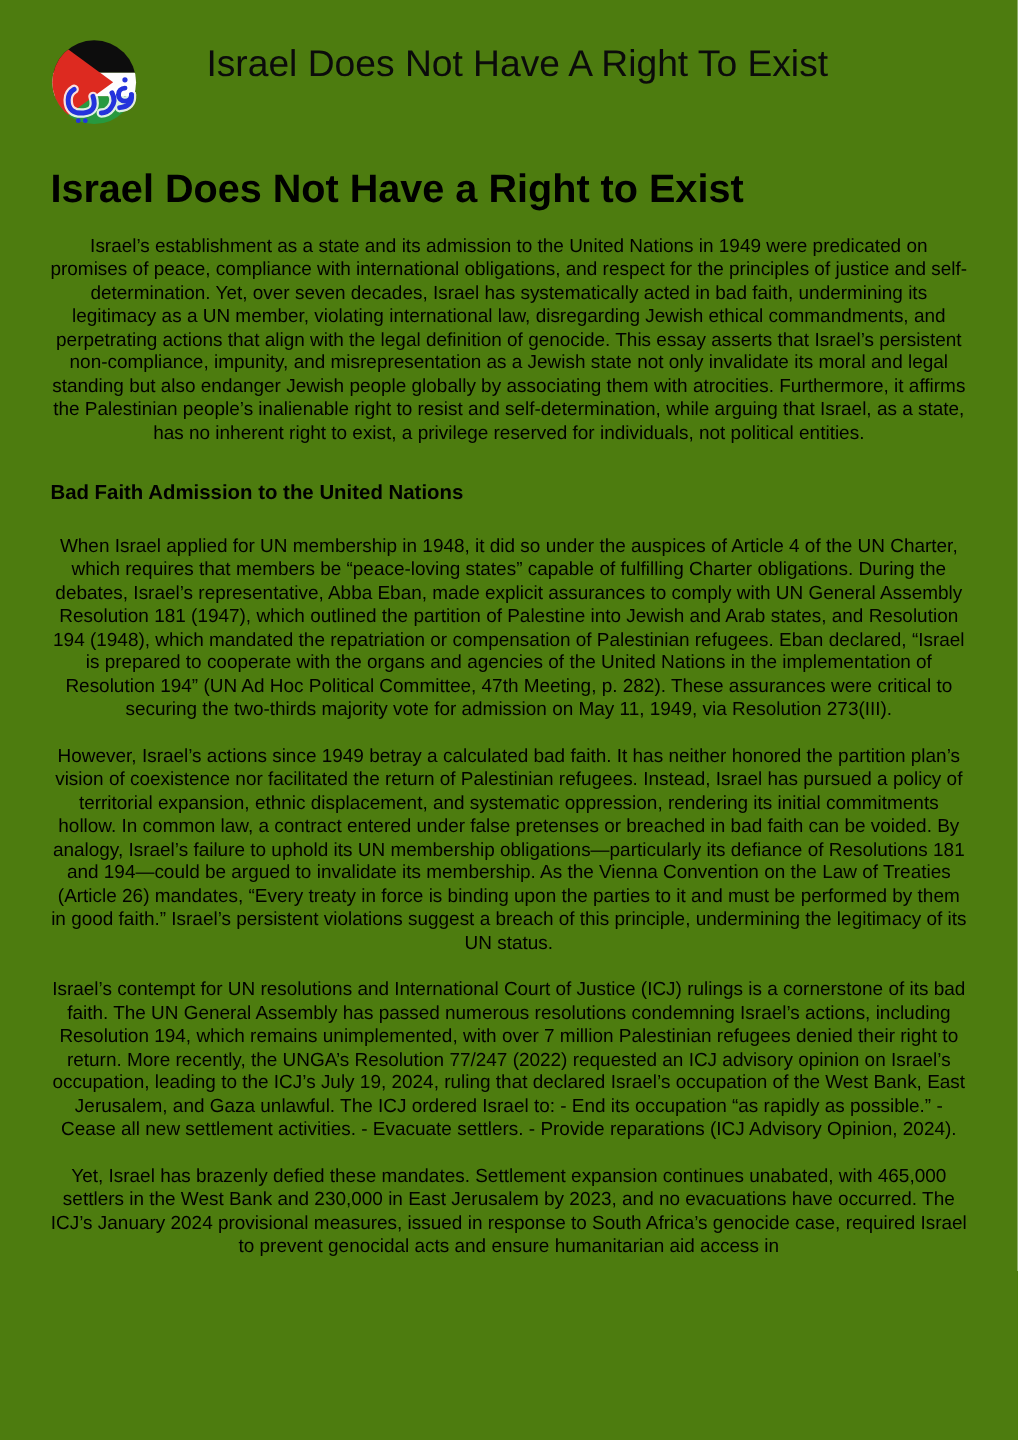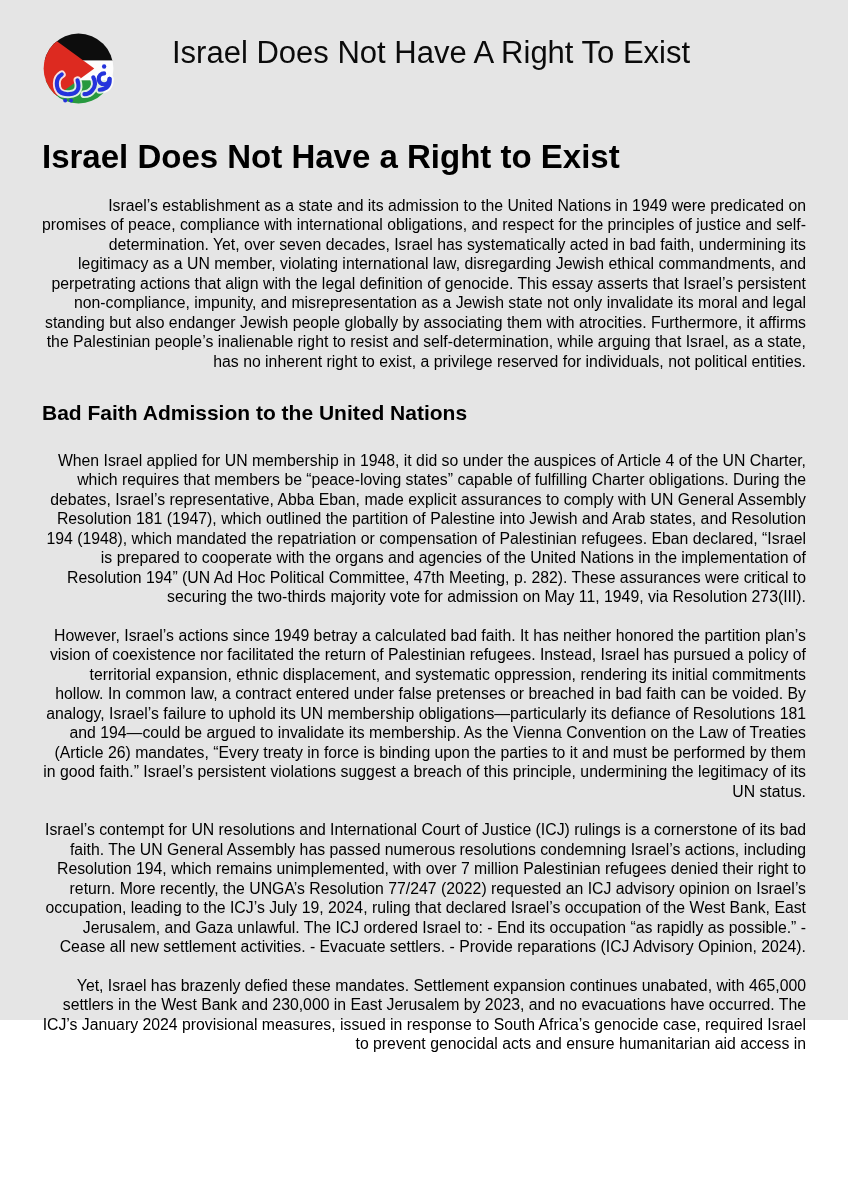--- a/index.html
+++ b/index.html
@@ -3,48 +3,48 @@
 <meta charset="utf-8">
 <style>
   html, body { margin: 0; padding: 0; }
   body {
     width: 848px; height: 1200px;
     background: #ffffff;
     color: #000000;
     font-family: "Liberation Sans", "DejaVu Sans", sans-serif;
     overflow: hidden;
   }
-  .page { position: relative; width: 848px; height: 1020px; background: #e5e5e5; }
+  .page { position: relative; width: 848px; height: 1200px; background: #4d7c0f; }
 
   
   .site-header { position: relative; height: 112px; }
   .site-logo {
     position: absolute; left: 43px; top: 33px;
     width: 71px; height: 71px; cursor: pointer;
   }
   .site-title {
     position: absolute; left: 172px; top: 36px;
     font-size: 31px; line-height: 1.1; font-weight: 400;
     color: #0b0b0b; white-space: nowrap;
   }
 
   
   .content { padding: 0 42px; }
   .article-title {
     font-size: 33px; line-height: 1.15; font-weight: 700;
     margin: 26px 0 20px 0; color: #000;
   }
   .section-heading {
-    font-size: 21px; line-height: 1.15; font-weight: 700;
+    font-size: 17px; line-height: 1.15; font-weight: 700;
     margin: 30px 0 25px 0; color: #000;
   }
   .para {
     font-size: 15.8px; line-height: 19.5px;
     margin: 19px 0; color: #000;
-    text-align: right;
+    text-align: center;
   }
 </style>
 </head>
 <body>
 
 <div class="page">
 
   <div class="site-header">
     <div class="site-logo">
       <svg viewBox="0 0 72 72" width="71" height="71">

